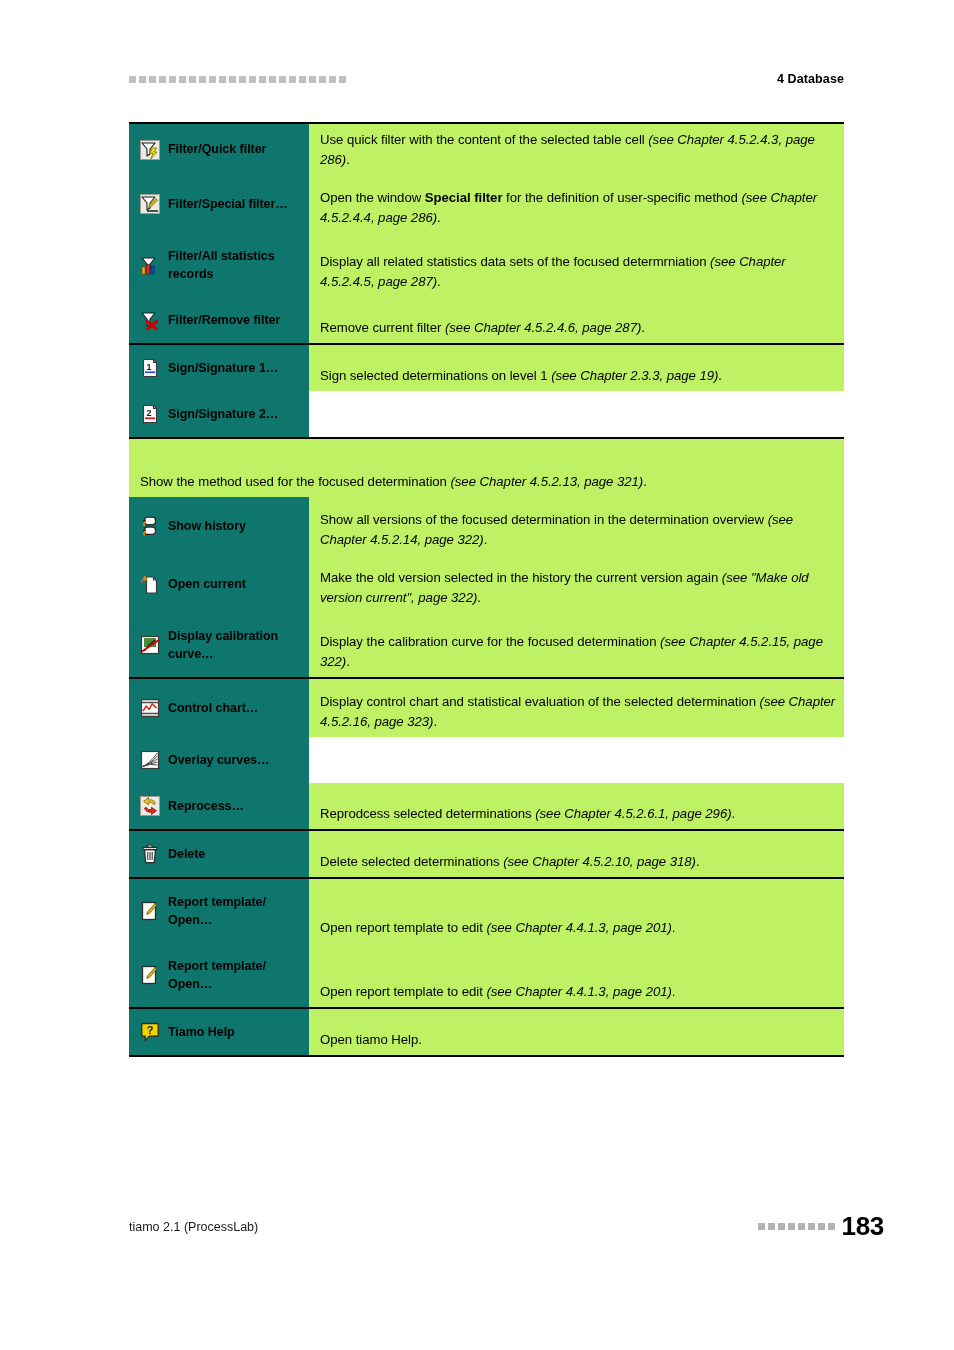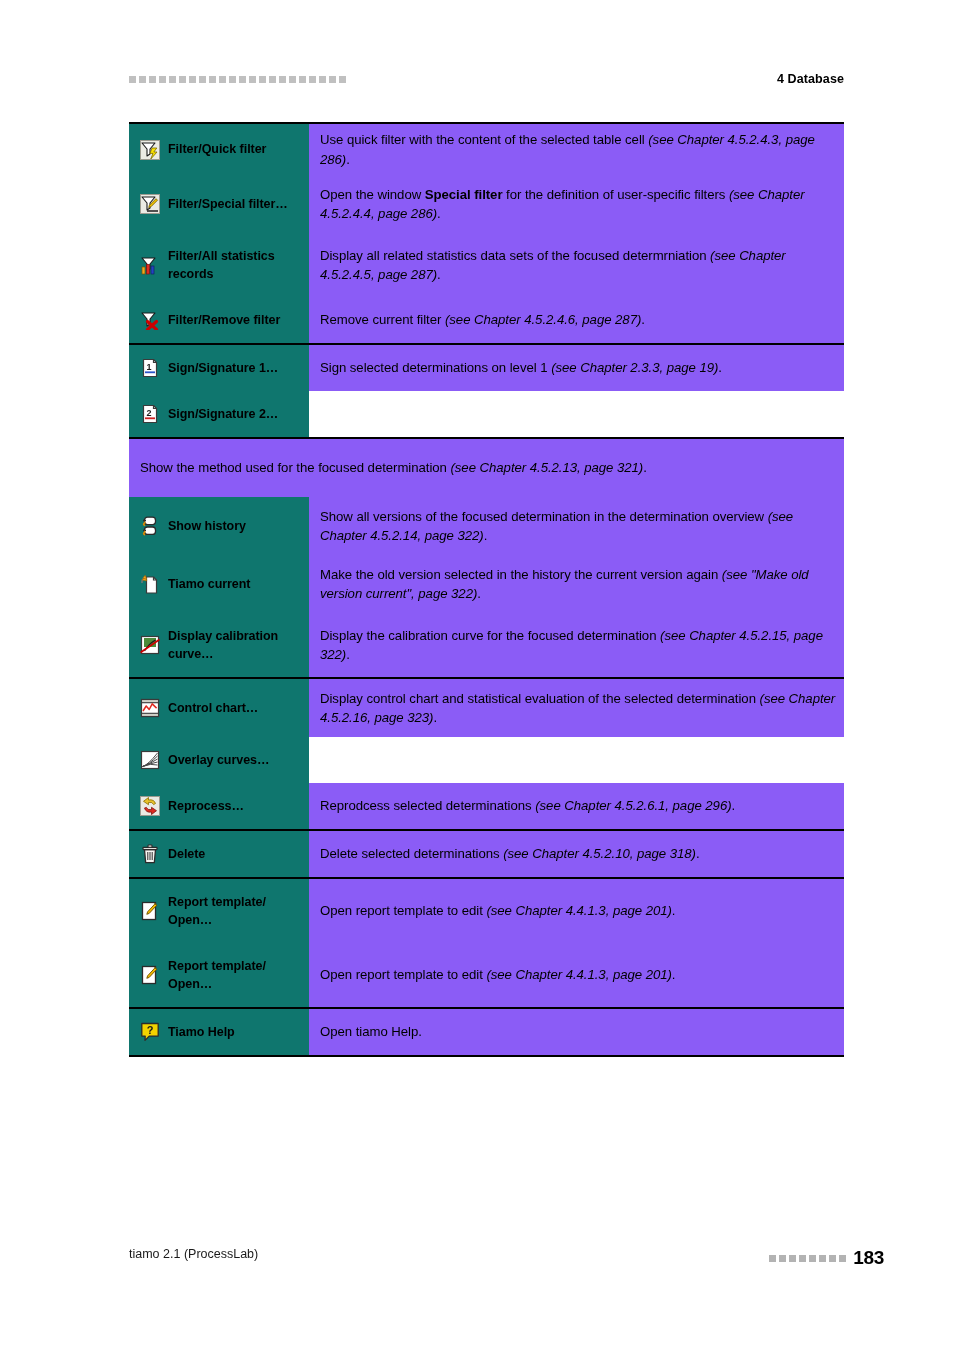--- a/index.html
+++ b/index.html
@@ -95,22 +95,22 @@
     font-size: 12.5px;
     font-weight: bold;
     line-height: 1.45;
     letter-spacing: -0.05px;
   }
   .cell-desc {
     flex: 1;
     padding: 6px 6px 6px 11px;
     box-sizing: border-box;
     display: flex;
-    align-items: center;
-    background: #8b5cf6;
+    align-items: flex-end;
+    background: #bef264;
   }
   .desc-text {
     font-size: 13.2px;
     line-height: 1.48;
     letter-spacing: -0.05px;
   }
   .desc-text i { font-style: italic; }
   .desc-text b { font-weight: bold; font-style: normal; }
 
   
@@ -118,35 +118,35 @@
   .r-mid  { min-height: 58px; }
   .r-std  { min-height: 46px; }
 
   
   .footer {
     position: absolute;
     left: 125px;
     top: 1211px;
     width: 755px;
     display: flex;
+    align-items: center;
     justify-content: space-between;
-    margin-top: 36px;
   }
   .footer-left {
     font-size: 12.5px;
     color: #1a1a1a;
   }
   .footer-right {
     display: flex;
     align-items: center;
     gap: 7px;
   }
   .footer-right .deco-squares i { width: 7px; height: 7px; }
   .page-number {
-    font-size: 19px;
+    font-size: 26px;
     font-weight: bold;
     letter-spacing: -0.3px;
   }
 
   svg { display: block; }
 </style>
 </head>
 <body>
 
 <div class="page">
@@ -202,21 +202,21 @@
               <svg width="20" height="20" viewBox="0 0 20 20" xmlns="http://www.w3.org/2000/svg">
                 <rect x="0.5" y="0.5" width="19" height="19" fill="#ebebe4" stroke="#9b9b90" stroke-width="1"></rect>
                 <path d="M2 3 h13 l-5 6 v5 l-3 2 v-7 z" fill="#ffffff" stroke="#1a1a1a" stroke-width="1.1" stroke-linejoin="round"></path>
                 <path d="M17.5 6.2 l-6.6 6.6 -2.2 0.7 0.7-2.2 6.6-6.6 z" fill="#f2c200" stroke="#6d5a00" stroke-width="0.8" stroke-linejoin="round"></path>
                 <rect x="7" y="16.2" width="11" height="1.6" fill="#2b2b2b"></rect>
               </svg>
             </span>
             <span class="icon-label">Filter/Special filter…</span>
           </div>
           <div class="cell-desc">
-            <span class="desc-text"><span>Open the window </span><b>Special filter</b><span> for the definition of user-specific filters </span><i>(see Chapter 4.5.2.4.4, page 286)</i><span>.</span></span>
+            <span class="desc-text"><span>Open the window </span><b>Special filter</b><span> for the definition of user-specific method </span><i>(see Chapter 4.5.2.4.4, page 286)</i><span>.</span></span>
           </div>
         </div>
         <div class="row r-tall">
           <div class="cell-icon">
             <span class="icon-wrap">
               <svg width="20" height="20" viewBox="0 0 20 20" xmlns="http://www.w3.org/2000/svg">
                 <path d="M2 3 h13 l-5 6 v5 l-3 2 v-7 z" fill="#ffffff" stroke="#1a1a1a" stroke-width="1.1" stroke-linejoin="round"></path>
                 <rect x="2" y="12" width="3" height="7" fill="#f0a81e" stroke="#7a5400" stroke-width="0.7"></rect>
                 <rect x="6.5" y="9.5" width="3" height="9.5" fill="#e02a20" stroke="#7a1410" stroke-width="0.7"></rect>
                 <rect x="11" y="11" width="3" height="8" fill="#2244c4" stroke="#12235f" stroke-width="0.7"></rect>
@@ -303,21 +303,21 @@
           <div class="cell-icon">
             <span class="icon-wrap">
               <svg width="20" height="20" viewBox="0 0 20 20" xmlns="http://www.w3.org/2000/svg">
                 <path d="M6.5 3 h7 l3 3 v13 h-10 z" fill="#ffffff" stroke="#3a3a3a" stroke-width="1.2" stroke-linejoin="round"></path>
                 <path d="M13.5 3 v3 h3" fill="none" stroke="#3a3a3a" stroke-width="1.2"></path>
                 <path d="M2 9 q-0.6-4.5 3.6-5.6" fill="none" stroke="#777" stroke-width="1.5"></path>
                 <path d="M2.2 6 l3.2-3.4 1.4 4.3 z" fill="#f0a020" stroke="#9a6500" stroke-width="0.6"></path>
                 <path d="M5.2 1.2 l1.6 4 -4-1.1 z" fill="#f0a020" stroke="#9a6500" stroke-width="0.6"></path>
               </svg>
             </span>
-            <span class="icon-label">Tiamo current</span>
+            <span class="icon-label">Open current</span>
           </div>
           <div class="cell-desc">
             <span class="desc-text"><span>Make the old version selected in the history the current version again </span><i>(see "Make old version current", page 322)</i><span>.</span></span>
           </div>
         </div>
         <div class="row r-tall">
           <div class="cell-icon">
             <span class="icon-wrap">
               <svg width="20" height="20" viewBox="0 0 20 20" xmlns="http://www.w3.org/2000/svg">
                 <rect x="1.5" y="1.5" width="17" height="17" fill="#ffffff" stroke="#3a3a3a" stroke-width="1.2"></rect>

